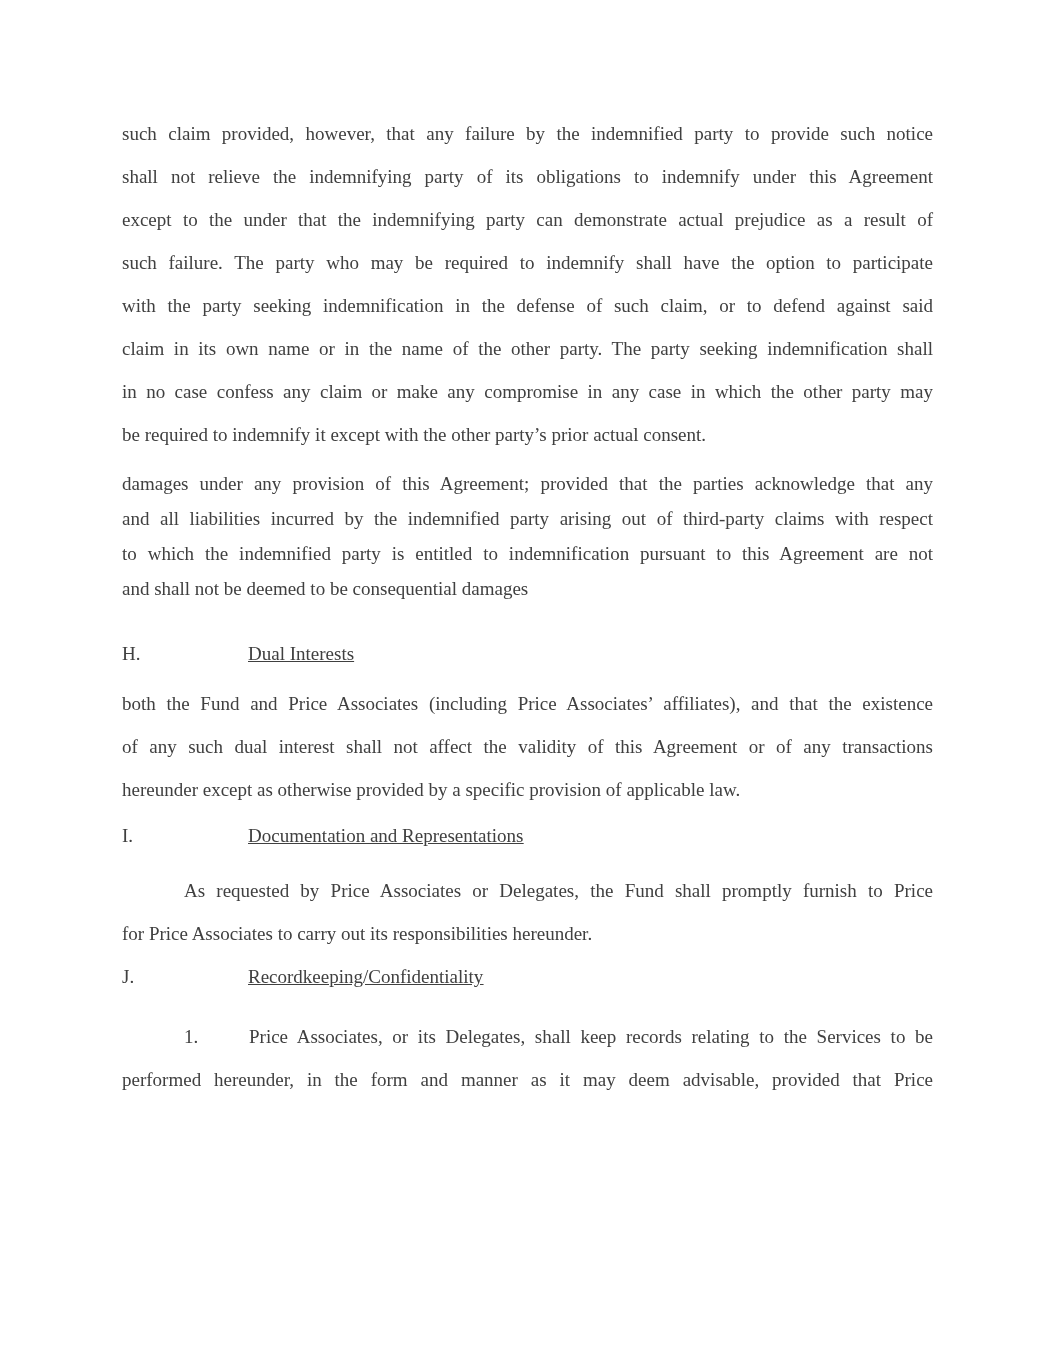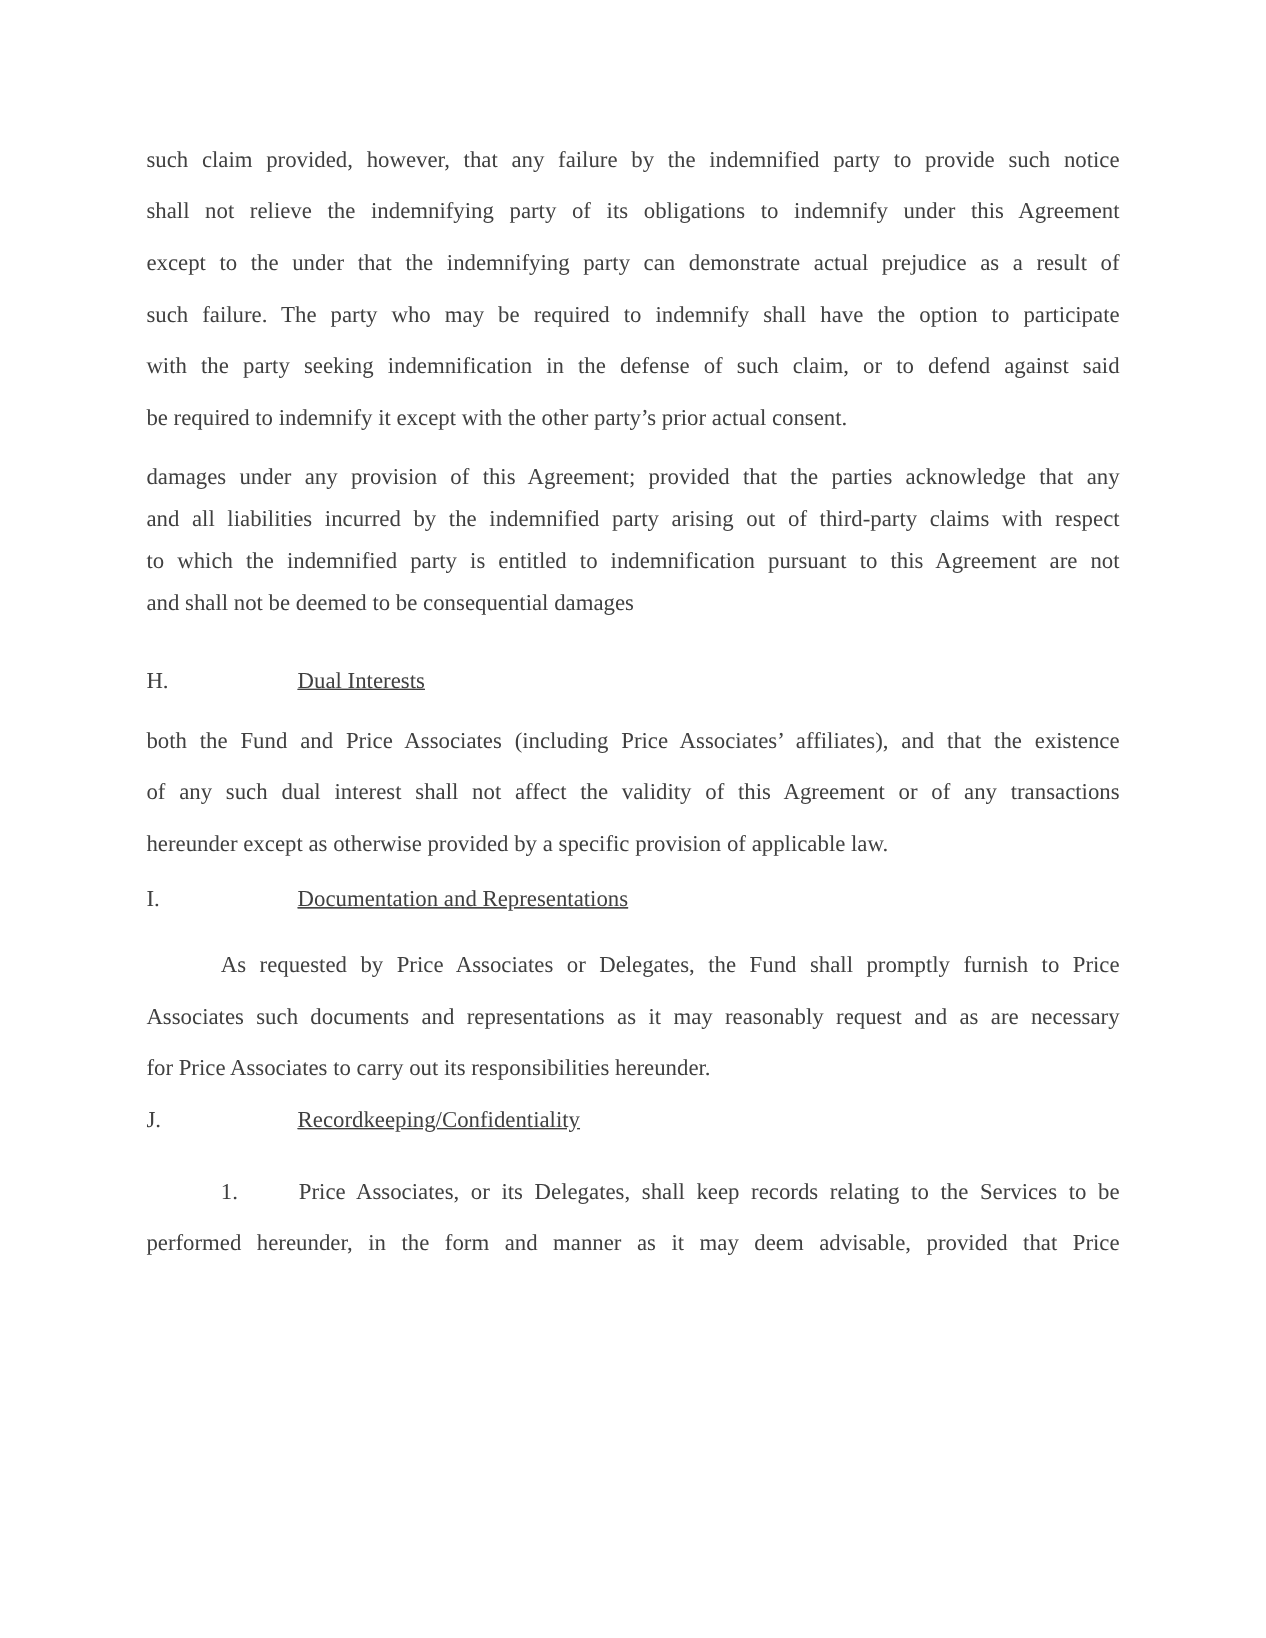--- a/index.html
+++ b/index.html
@@ -51,38 +51,39 @@
 </head>
 <body>
 
 <div class="page" id="doc-body">
     <div class="block block-0">
       <div class="line">such claim provided, however, that any failure by the indemnified party to provide such notice</div>
       <div class="line">shall not relieve the indemnifying party of its obligations to indemnify under this Agreement</div>
       <div class="line">except to the under that the indemnifying party can demonstrate actual prejudice as a result of</div>
       <div class="line">such failure.  The party who may be required to indemnify shall have the option to participate</div>
       <div class="line">with the party seeking indemnification in the defense of such claim, or to defend against said</div>
+      <div class="line">claim in its own name or in the name of the other party.  The party seeking indemnification shall</div>
+      <div class="line">in no case confess any claim or make any compromise in any case in which the other party may</div>
       <div class="line last">be required to indemnify it except with the other party’s prior actual consent.</div>
     </div>
     <div class="block block-1 tight">
       <div class="line">damages under any provision of this Agreement; provided that the parties acknowledge that any</div>
       <div class="line">and all liabilities incurred by the indemnified party arising out of third-party claims with respect</div>
       <div class="line">to which the indemnified party is entitled to indemnification pursuant to this Agreement are not</div>
       <div class="line last">and shall not be deemed to be consequential damages</div>
     </div>
     <div class="block block-2 heading"><span class="section-letter">H.</span><span class="section-title">Dual Interests</span></div>
     <div class="block block-3">
       <div class="line">both the Fund and Price Associates (including Price Associates’ affiliates), and that the existence</div>
       <div class="line">of any such dual interest shall not affect the validity of this Agreement or of any transactions</div>
       <div class="line last">hereunder except as otherwise provided by a specific provision of applicable law.</div>
     </div>
     <div class="block block-4 heading"><span class="section-letter">I.</span><span class="section-title">Documentation and Representations</span></div>
     <div class="block block-5">
       <div class="line indent">As requested by Price Associates or Delegates, the Fund shall promptly furnish to Price</div>
-      <div class="line">Associates such documents and representations as it may reasonably request and as are necessary</div>
       <div class="line last">for Price Associates to carry out its responsibilities hereunder.</div>
     </div>
     <div class="block block-6 heading"><span class="section-letter">J.</span><span class="section-title">Recordkeeping/Confidentiality</span></div>
     <div class="block block-7">
       <div class="line indent"><span class="para-number">1.</span><span>Price Associates, or its Delegates, shall keep records relating to the Services to be</span></div>
       <div class="line">performed hereunder, in the form and manner as it may deem advisable, provided that Price</div>
     </div>
   </div>
 
 </body></html>

